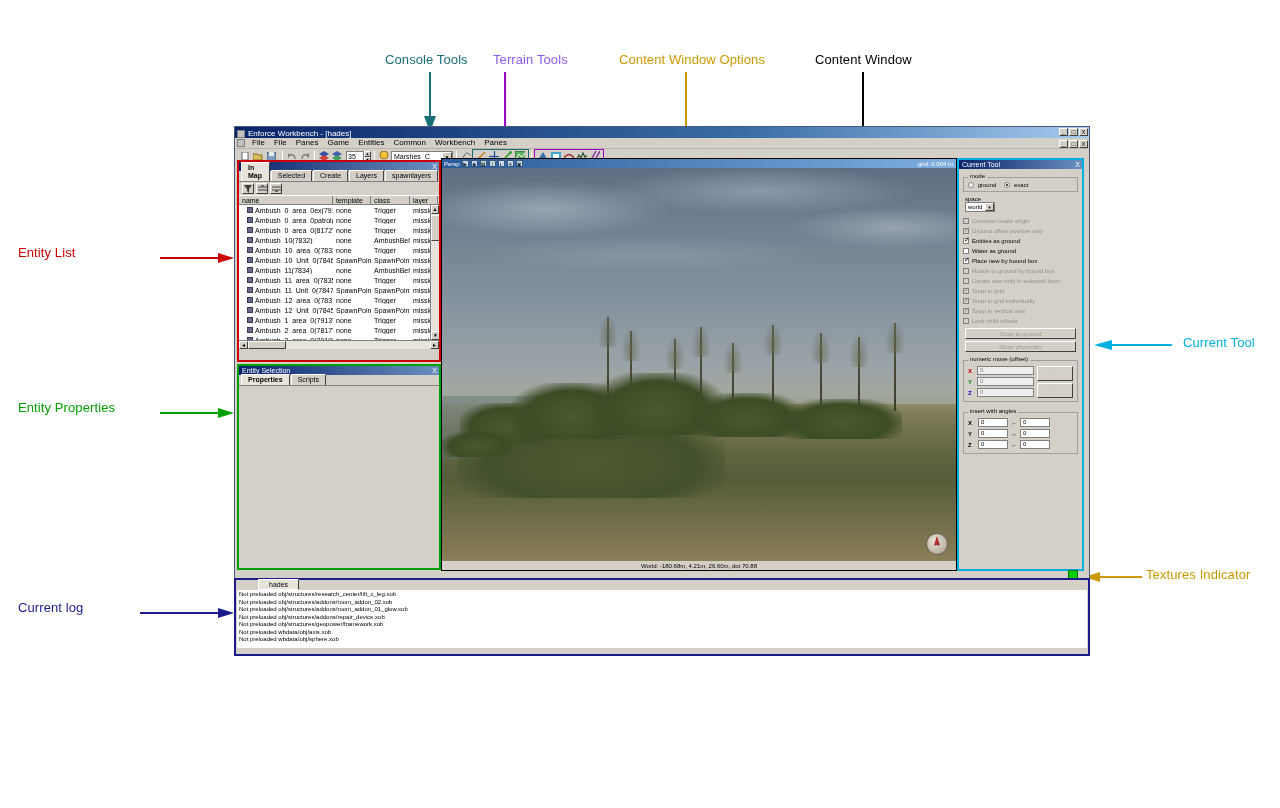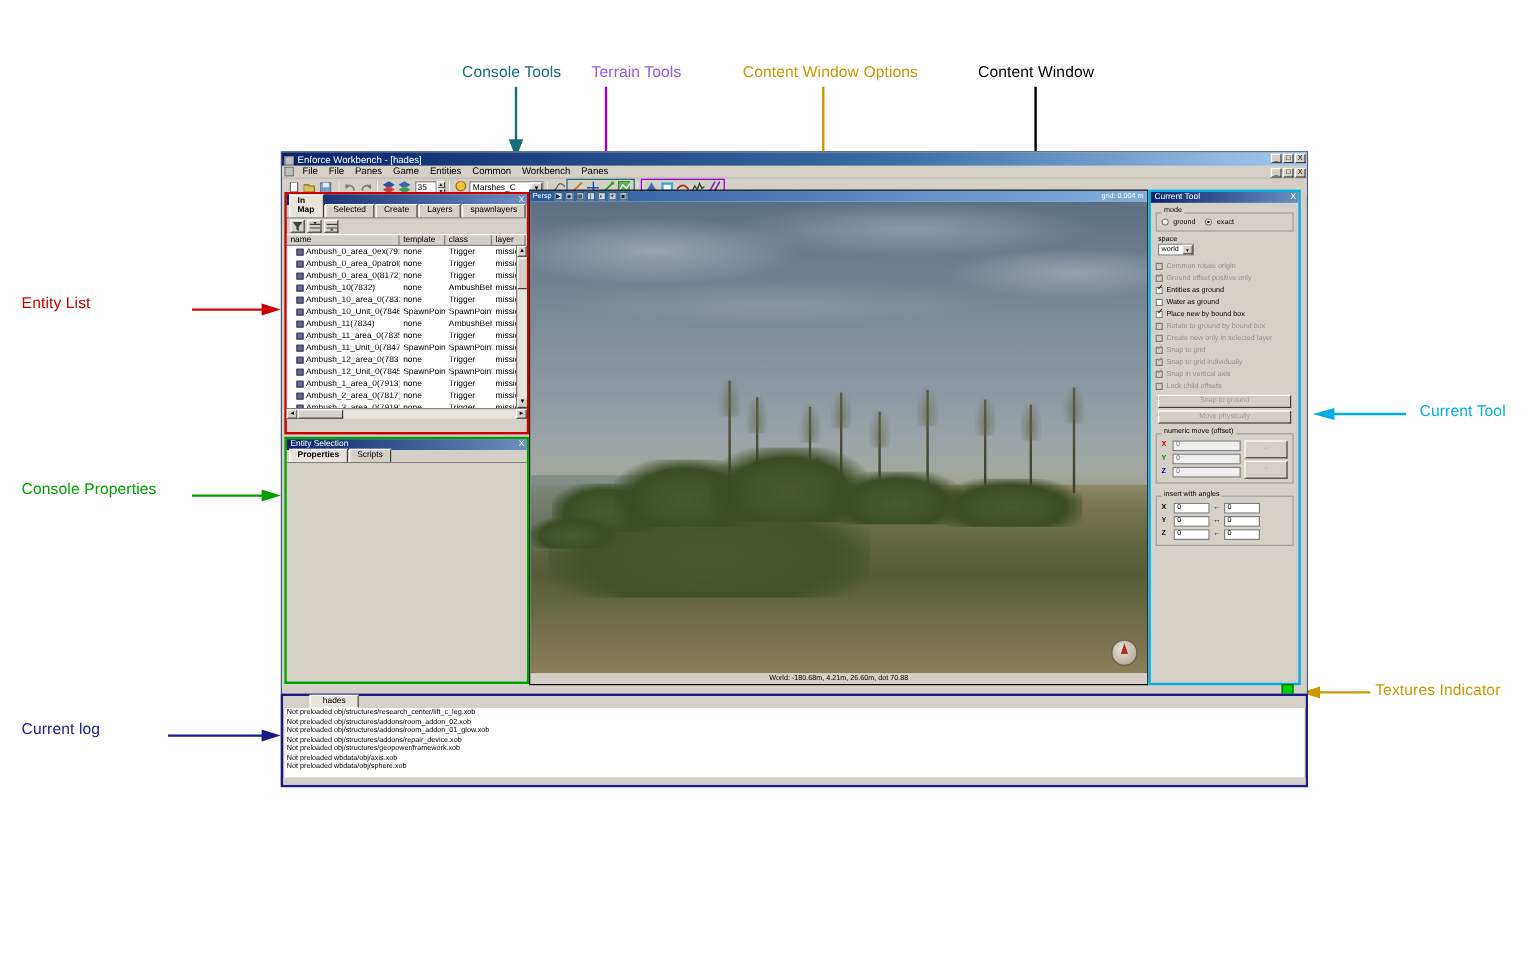--- a/index.html
+++ b/index.html
@@ -381,21 +381,21 @@
     </svg>
   </div>
   <div>
     <div class="anno-label" style="left:18px; top:245px; color:#cc0000;">Entity List</div>
     <svg style="position:absolute;left:160px;top:250px;width:76px;height:16px">
       <line x1="0" y1="8" x2="62" y2="8" stroke="#cc0000" stroke-width="2"></line>
       <polygon points="58,3 58,13 74,8" fill="#cc0000"></polygon>
     </svg>
   </div>
   <div>
-    <div class="anno-label" style="left:18px; top:400px; color:#00a000;">Console Properties</div>
+    <div class="anno-label" style="left:18px; top:400px; color:#00a000;">Entity Properties</div>
     <svg style="position:absolute;left:160px;top:405px;width:76px;height:16px">
       <line x1="0" y1="8" x2="62" y2="8" stroke="#00a000" stroke-width="2"></line>
       <polygon points="58,3 58,13 74,8" fill="#00a000"></polygon>
     </svg>
   </div>
   <div>
     <div class="anno-label" style="left:18px; top:600px; color:#1a1a8c;">Current log</div>
     <svg style="position:absolute;left:140px;top:605px;width:96px;height:16px">
       <line x1="0" y1="8" x2="82" y2="8" stroke="#1a1a8c" stroke-width="2"></line>
       <polygon points="78,3 78,13 94,8" fill="#1a1a8c"></polygon>

